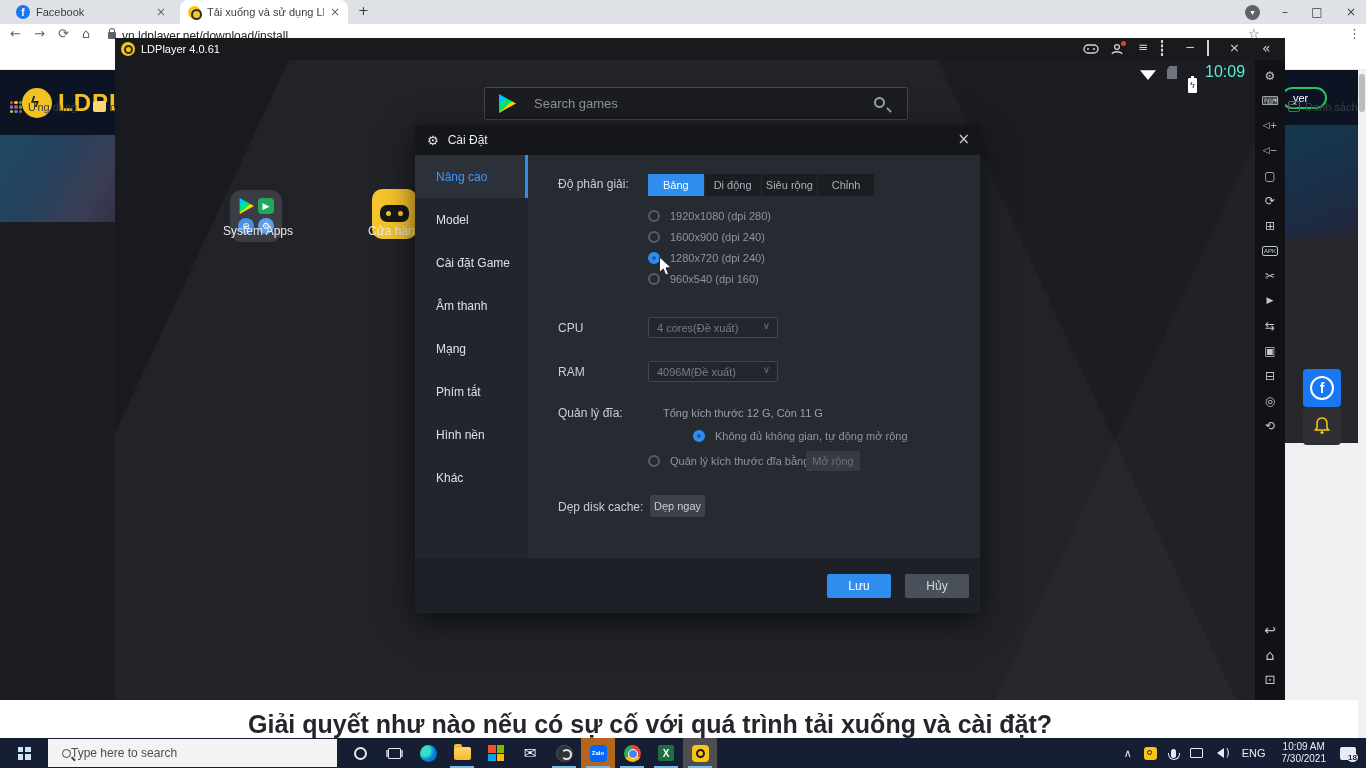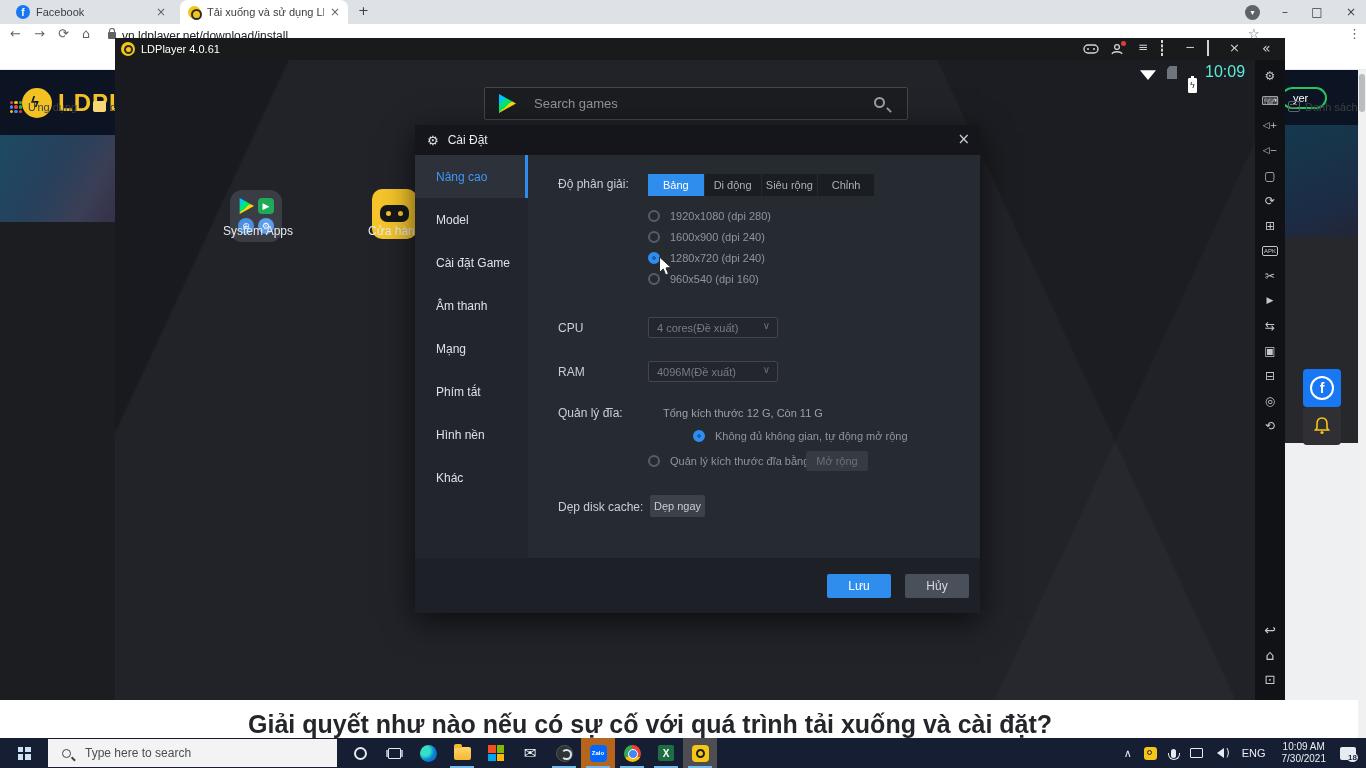--- a/index.html
+++ b/index.html
@@ -115,34 +115,34 @@
   .res-tab:last-child { border-right:none; }
   .res-tab.active { background:#2f8eed; color:#fff; }
   .radio-row { position:absolute; left:233px; display:flex; align-items:center; gap:10px; }
   .radio { width:12px; height:12px; border-radius:50%; border:2px solid #575e69; flex:0 0 auto; }
   .radio.on { border:2px solid #2f8eed; background:radial-gradient(circle,#0f62b4 0 34%,#2f8eed 35% 100%); }
   .radio-text { font-size:11px; color:#8e959e; white-space:nowrap; }
   .dropdown { position:absolute; left:233px; width:130px; height:21px; background:#23262c; border:1px solid #41464e; border-radius:2px; display:flex; align-items:center; }
   .dropdown span { margin-left:8px; font-size:11px; color:#767d88; white-space:nowrap; }
   .dropdown i { position:absolute; right:7px; top:3px; font-style:normal; color:#6a717c; font-size:10px; }
   .summary-text { position:absolute; left:248px; font-size:11px; color:#9aa1aa; white-space:nowrap; }
-  .btn-disabled { position:absolute; width:62px; height:20px; background:#363b43; color:#697078; font-size:11px; border-radius:2px; display:flex; align-items:center; justify-content:center; }
+  .btn-disabled { position:absolute; width:54px; height:20px; background:#363b43; color:#697078; font-size:11px; border-radius:2px; display:flex; align-items:center; justify-content:center; }
   .btn-grey { position:absolute; width:55px; height:22px; background:#3c414a; color:#c9ced5; font-size:11px; border-radius:2px; display:flex; align-items:center; justify-content:center; }
   .btn-primary { position:absolute; width:64px; height:24px; background:#2f8eed; color:#fff; font-size:12px; border-radius:2px; display:flex; align-items:center; justify-content:center; }
   .btn-cancel { position:absolute; width:64px; height:24px; background:#4a505a; color:#d4d8de; font-size:12px; border-radius:2px; display:flex; align-items:center; justify-content:center; }
 
   
   #taskbar { left:0; top:738px; width:1366px; height:30px; background:#161e33; z-index:40; display:flex; align-items:center; }
   #startbtn { width:48px; height:30px; display:flex; align-items:center; justify-content:center; }
   .winlogo { width:13px; height:13px; display:grid; grid-template-columns:1fr 1fr; gap:1.5px; }
   .winlogo i { background:#cfe3f7; }
   #tb-search { width:289px; height:28px; background:#f3f3f3; display:flex; align-items:center; }
   #tb-search .mag { position:relative; margin-left:14px; width:9px; height:9px; border:1.6px solid #444; border-radius:50%; }
   #tb-search .mag::after { content:""; position:absolute; left:8px; top:8px; width:5px; height:1.6px; background:#444; transform:rotate(45deg); }
-  #tb-search span { margin-left:14px; font-size:12px; color:#4a4d52; }
+  #tb-search span { font-size:12px; color:#4a4d52; }
   .tb-cell { width:34px; height:30px; display:flex; align-items:center; justify-content:center; position:relative; }
   .tb-cell.running::after { content:""; position:absolute; left:5px; bottom:0; width:24px; height:2px; background:#76b9ed; }
   .tb-cell.attention { background:#b5651d; }
   .tb-cell.fg { background:#4e4e52; }
   .cortana { width:13px; height:13px; border:2px solid #e6e9ee; border-radius:50%; }
   .taskview { width:13px; height:11px; border:1.5px solid #e6e9ee; border-radius:1px; box-shadow:-4px 0 0 -2px #9aa7bd, 4px 0 0 -2px #9aa7bd; }
   .edge { width:17px; height:17px; border-radius:50%; background:radial-gradient(circle at 30% 35%,#35e1c5 0 30%,#0a84d8 55%,#0b57b5 100%); }
   .folder-tb { width:17px; height:13px; background:linear-gradient(#ffd56b,#f5b92e); border-radius:2px; position:relative; }
   .folder-tb::before { content:""; position:absolute; left:0; top:-3px; width:8px; height:4px; background:#f5b92e; border-radius:2px 2px 0 0; }
   .store-tb { width:16px; height:16px; display:grid; grid-template-columns:1fr 1fr; gap:1px; }

